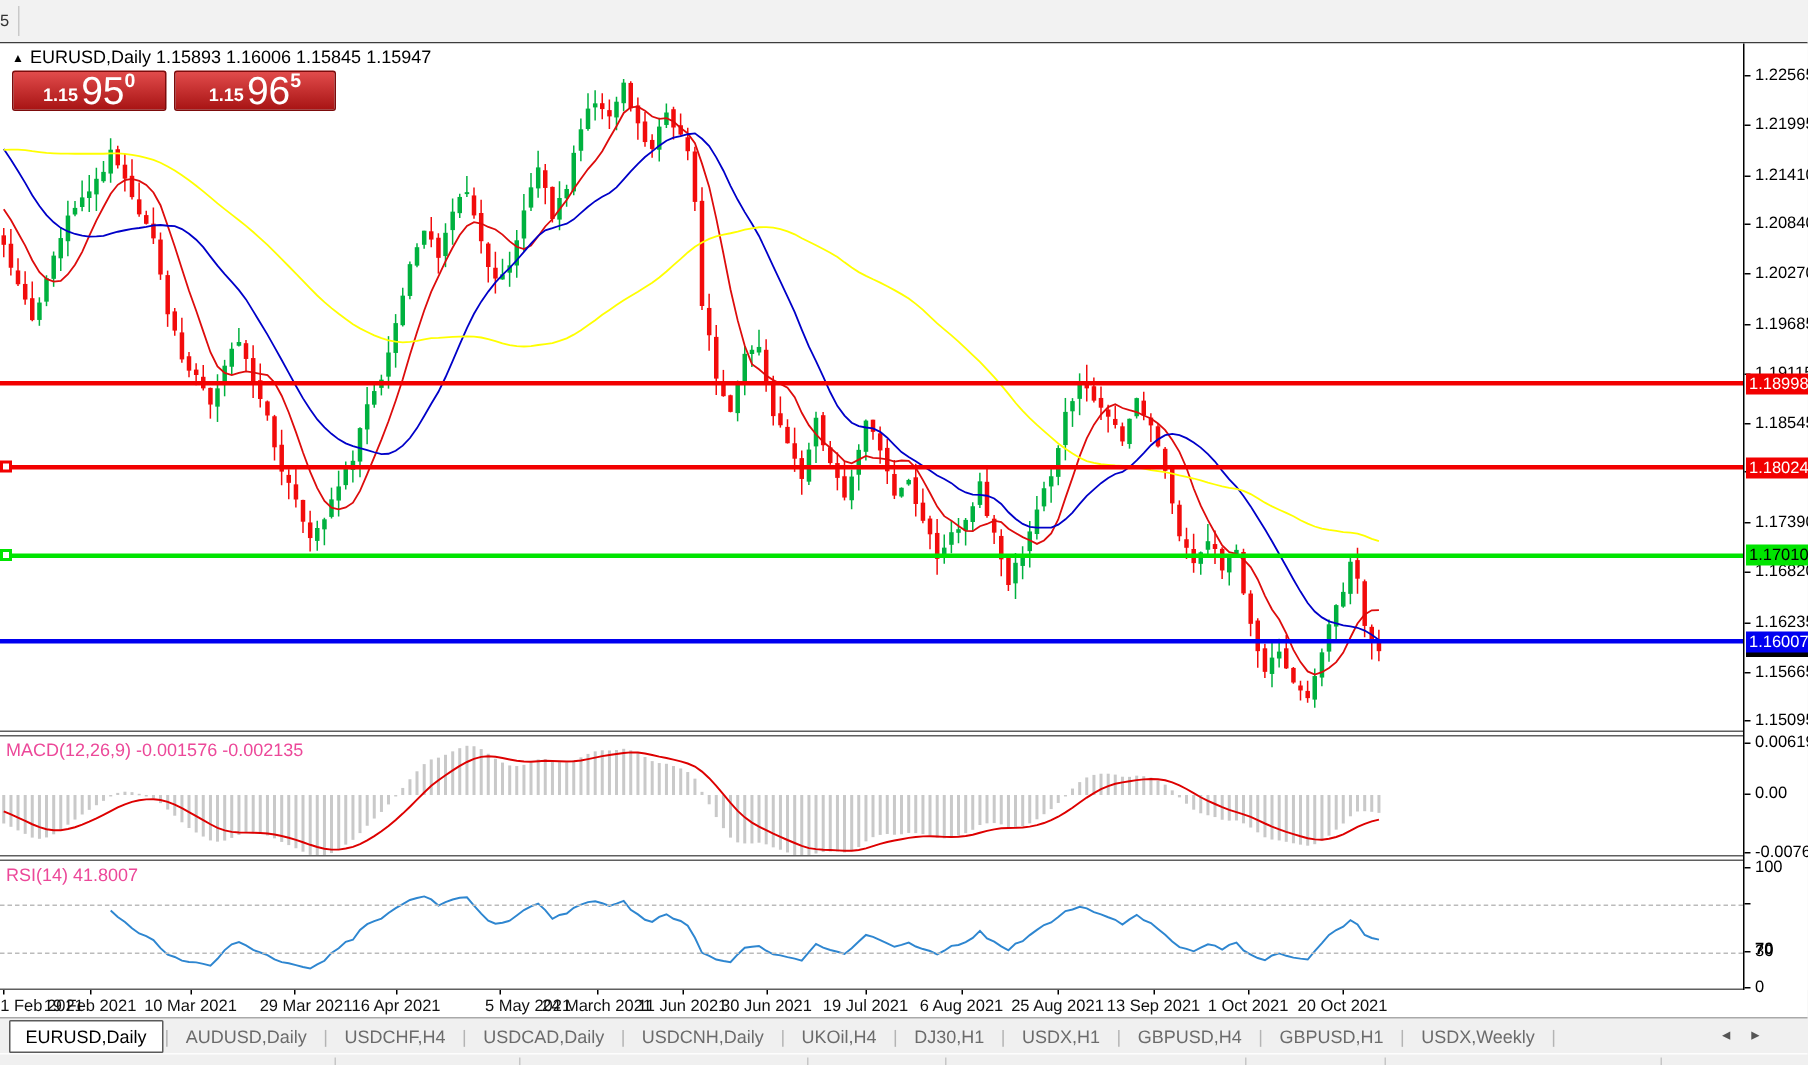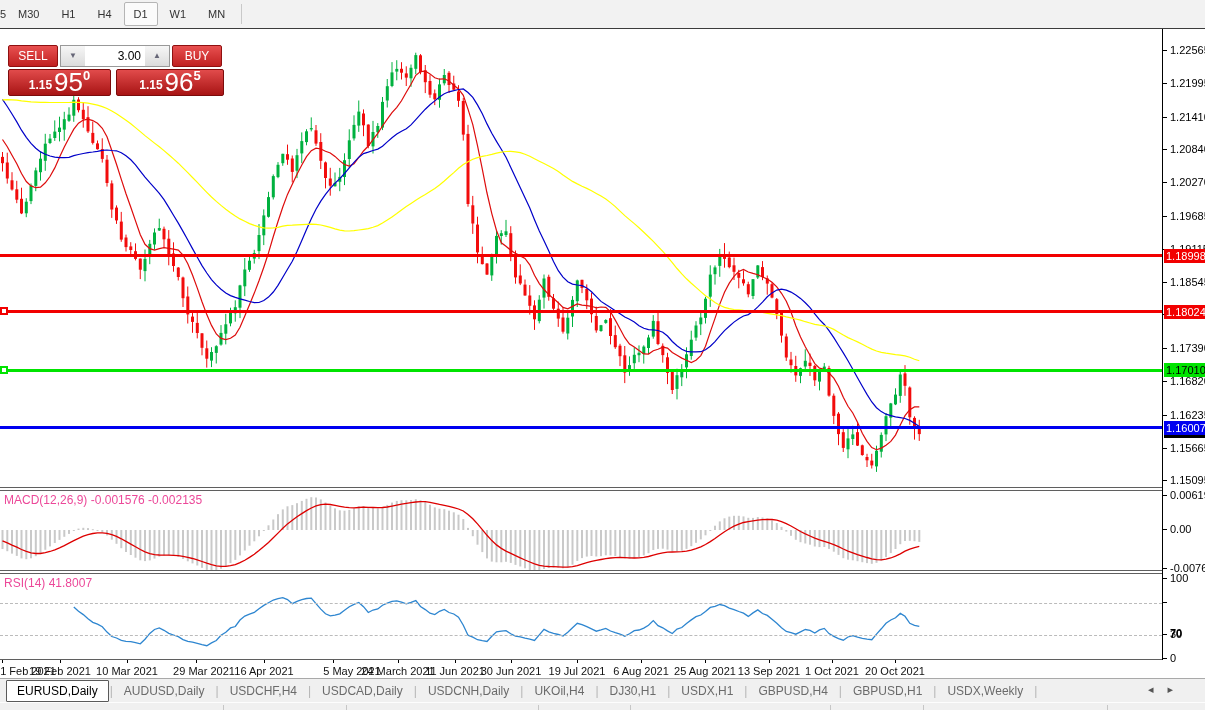--- a/index.html
+++ b/index.html
@@ -72,34 +72,29 @@
 
   .bottom-strip { position:absolute; top:702px; left:0; width:1205px; height:8px; background:#f0f0f0;
     border-top:1px solid #fdfdfd; }
   .bs-div { position:absolute; top:2px; width:1px; height:6px; background:#c6c6c6; }
 </style>
 </head>
 <body>
 
 <div class="toolbar">
   <span class="tf-partial">5</span>
-  <span id="tf-container" style="display: flex;">
-      <span class="tf-btn">M30</span>
-      <span class="tf-btn">H1</span>
-      <span class="tf-btn">H4</span>
-      <span class="tf-btn active">D1</span>
-      <span class="tf-btn">W1</span>
-      <span class="tf-btn">MN</span>
-    </span>
   <span class="tb-sep"></span>
 </div>
 
 <div class="chart-window">
 
   <div class="panel main-panel">
+    <div class="chart-header">
+      <span class="tri">▲</span><span>EURUSD,Daily</span>&nbsp;<span>1.15893 1.16006 1.15845 1.15947</span>
+    </div>
     <svg id="main-svg" width="1162" height="458">
         <line x1="2.5" x2="2.5" y1="123.0" y2="142.5" stroke="#f20c0c" stroke-width="1"></line>
         <rect x="1.0" y="127.9" width="3" height="6.3" fill="#f20c0c"></rect>
         <line x1="7.25" x2="7.25" y1="123.7" y2="154.6" stroke="#f20c0c" stroke-width="1"></line>
         <rect x="5.8" y="133.5" width="3" height="16.0" fill="#f20c0c"></rect>
         <line x1="12" x2="12" y1="143.2" y2="161.6" stroke="#f20c0c" stroke-width="1"></line>
         <rect x="10.5" y="151.3" width="3" height="9.2" fill="#f20c0c"></rect>
         <line x1="16.75" x2="16.75" y1="151.8" y2="174.2" stroke="#f20c0c" stroke-width="1"></line>
         <rect x="15.3" y="160.3" width="3" height="10.4" fill="#f20c0c"></rect>
         <line x1="21.5" x2="21.5" y1="158.7" y2="185.1" stroke="#f20c0c" stroke-width="1"></line>
@@ -491,29 +486,20 @@
         <div class="hline" style="top: 281.135px; background: rgb(242, 0, 0); color: rgb(242, 0, 0);">
           <span class="anchor"></span>
         </div>
         <div class="hline" style="top: 339.552px; background: rgb(0, 228, 0); color: rgb(0, 228, 0);">
           <span class="anchor"></span>
         </div>
         <div class="hline" style="top: 397.334px; background: rgb(0, 0, 240); color: rgb(0, 0, 240);"></div>
       </div>
 
     <div class="trade-panel">
-      <div class="tp-row1">
-        <div class="tp-btn">SELL</div>
-        <div class="tp-spin">
-          <div class="tp-spin-btn">▼</div>
-          <div class="tp-vol">3.00</div>
-          <div class="tp-spin-btn">▲</div>
-        </div>
-        <div class="tp-btn">BUY</div>
-      </div>
       <div class="tp-row2">
         <div class="tp-price sell">
           <span class="tp-small">1.15</span>
           <span class="tp-big">95</span>
           <span class="tp-sup">0</span>
         </div>
         <div class="tp-price buy">
           <span class="tp-small">1.15</span>
           <span class="tp-big">96</span>
           <span class="tp-sup">5</span>

